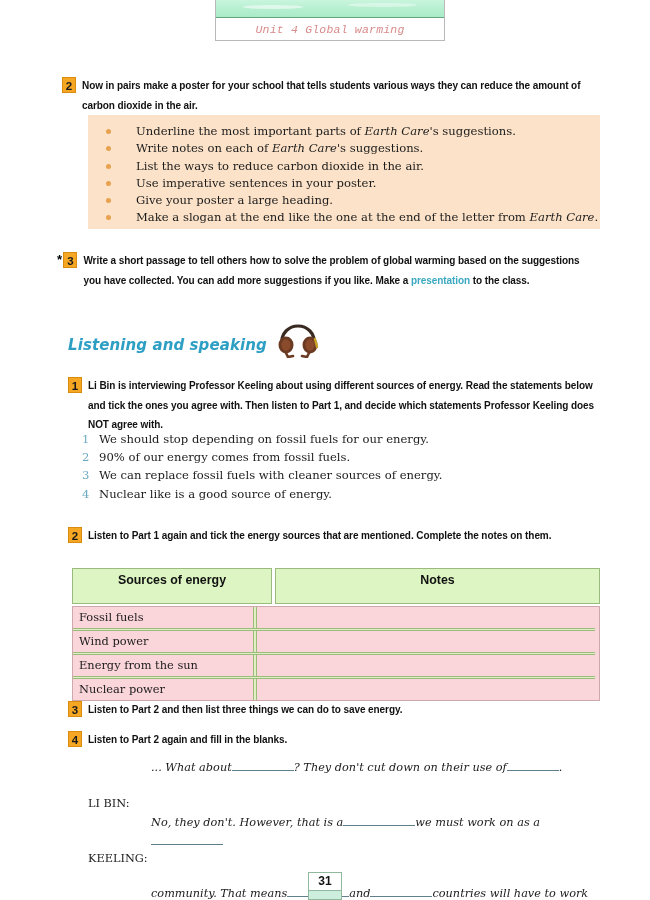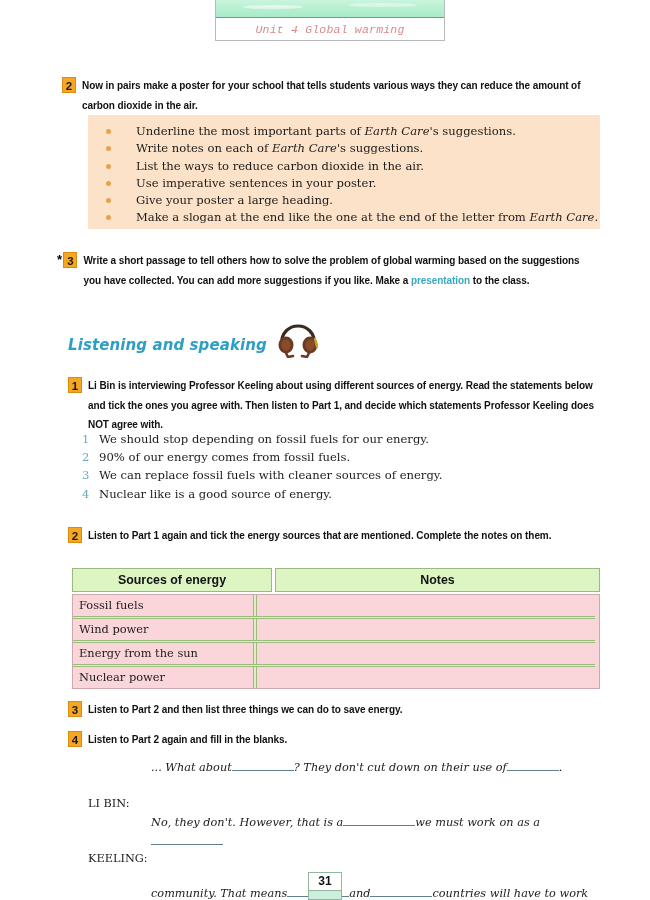--- a/index.html
+++ b/index.html
@@ -203,21 +203,21 @@
     border-spacing: 0;
   }
   .tbl-head {
     display: flex;
     gap: 3px;
   }
   .tbl-head .th {
     background: #ddf5c2;
     border: 1px solid #9aba7e;
     box-sizing: border-box;
-    height: 24px;
+    height: 36px;
     line-height: 23px;
     text-align: center;
     font-family: "Liberation Sans", sans-serif;
     font-size: 12.4px;
     font-weight: bold;
     color: #111;
   }
   .th-left { width: 200px; }
   .th-right { flex: 1; }
 

